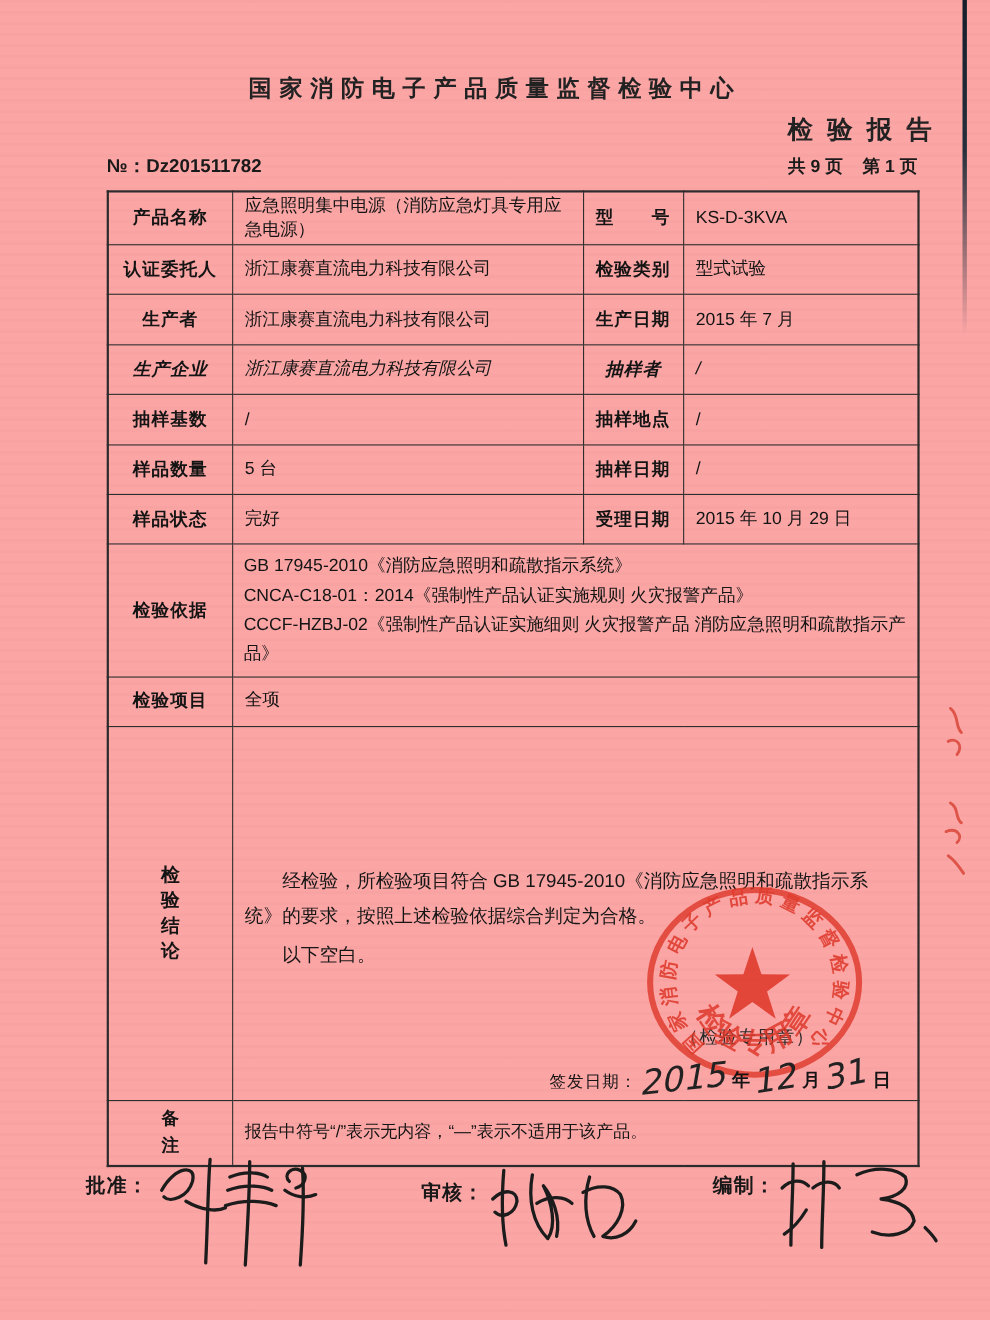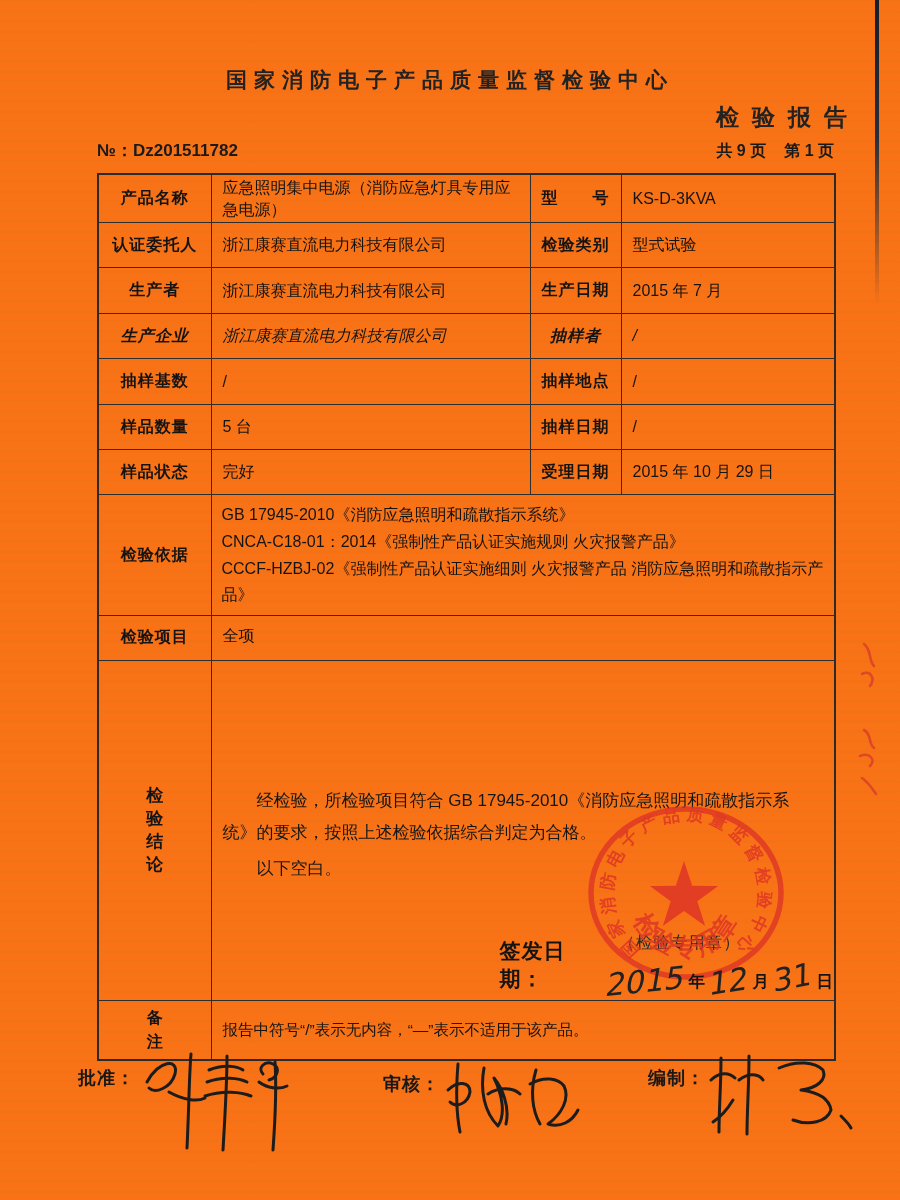--- a/index.html
+++ b/index.html
@@ -1,16 +1,16 @@
 <!DOCTYPE html>
 <html><head>
 <meta charset="utf-8">
 <style>
   html,body{margin:0;padding:0;background:#ffffff;}
-  .page{position:relative;width:900px;height:1200px;background:#f97316;overflow:hidden;
+  .page{position:relative;width:900px;height:1200px;background:#fca5a5;overflow:hidden;
         font-family:"Liberation Sans","DejaVu Sans",sans-serif;color:#1b1b1b;}
   .page::before{content:"";position:absolute;inset:0;pointer-events:none;
         background:repeating-linear-gradient(180deg,rgba(0,0,0,0.015) 0 3px,transparent 3px 10px);}
   .scan-line{position:absolute;left:875px;top:0;width:4px;height:305px;
         background:linear-gradient(#141f2b 0%,#25303c 45%,rgba(90,105,120,0) 100%);}
   .org-title{position:absolute;left:40px;top:66px;width:820px;text-align:center;
         font-size:21px;font-weight:700;letter-spacing:7px;color:#222;}
   .report-title{position:absolute;left:40px;top:102px;width:820px;text-align:right;
         font-size:23px;font-weight:700;letter-spacing:13px;color:#222;}
   .no-line{position:absolute;left:97px;top:139px;font-size:17px;font-weight:600;color:#1a1a1a;}
@@ -35,21 +35,21 @@
   .concl-cell{position:relative;vertical-align:top;}
   .concl-text{padding:14px 14px 0 10px;font-size:17px;line-height:1.9;color:#161616;}
   .concl-text p{margin:0 0 4px 0;text-indent:2em;}
 
   .stamp{position:absolute;left:374px;top:144px;width:200px;height:178px;z-index:3;
         opacity:0.92;pointer-events:none;filter:blur(0.2px);}
   .stamp-caption{position:absolute;left:368px;top:271px;width:200px;text-align:center;
         font-size:16.5px;color:#2b2b2b;z-index:2;letter-spacing:1px;}
   .issue-date{position:absolute;left:288px;top:294px;height:46px;display:flex;
         align-items:flex-end;z-index:4;}
-  .issue-label{font-size:21px;font-weight:700;padding-bottom:8px;letter-spacing:1px;}
+  .issue-label{font-size:15px;font-weight:400;padding-bottom:8px;letter-spacing:1px;}
   .hw{font-family:"DejaVu Sans",sans-serif;font-size:31px;color:#222;display:inline-block;
         transform:rotate(-6deg) skewX(-16deg);font-weight:400;padding:0 3px 2px 3px;}
   .hw.m{transform:rotate(-9deg) skewX(-14deg);}
   .hw.d{transform:rotate(-11deg) skewX(-12deg) translateY(-4px);}
   .dchar{font-size:16.5px;padding:0 1px 8px 1px;font-weight:600;}
 
   .footer-group{position:absolute;display:flex;align-items:flex-start;z-index:2;text-align:right;}
   .footer-label{font-size:18px;font-weight:600;color:#181818;padding-top:14px;letter-spacing:1px;}
   .sig{margin-left:4px;margin-top:-4px;}
   .sig path{fill:none;stroke:#1c1c1c;stroke-width:3;stroke-linecap:round;stroke-linejoin:round;}

